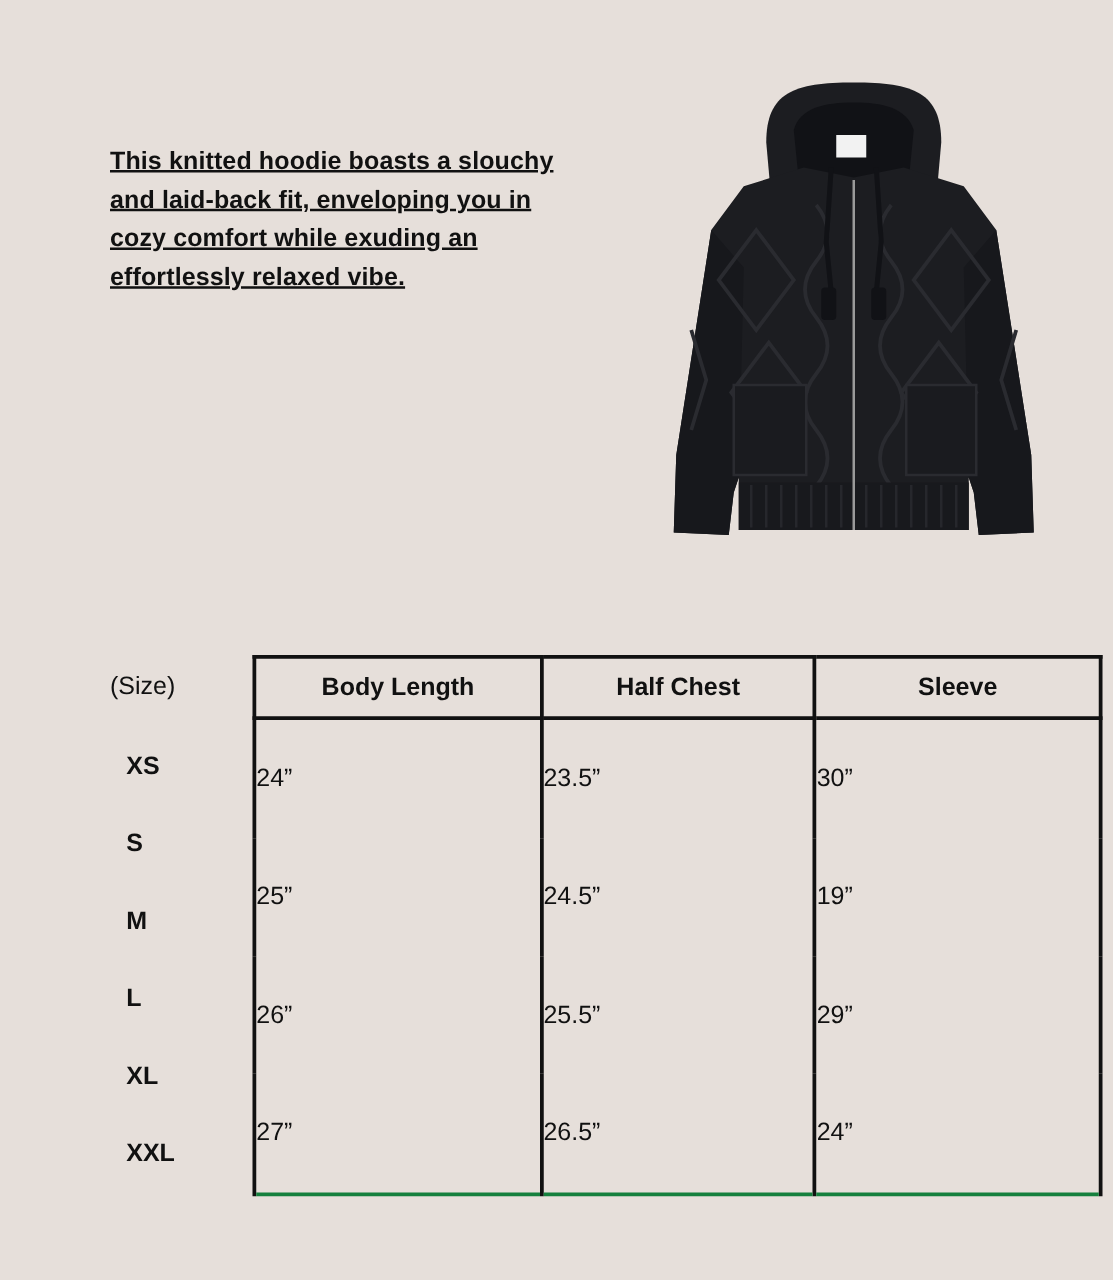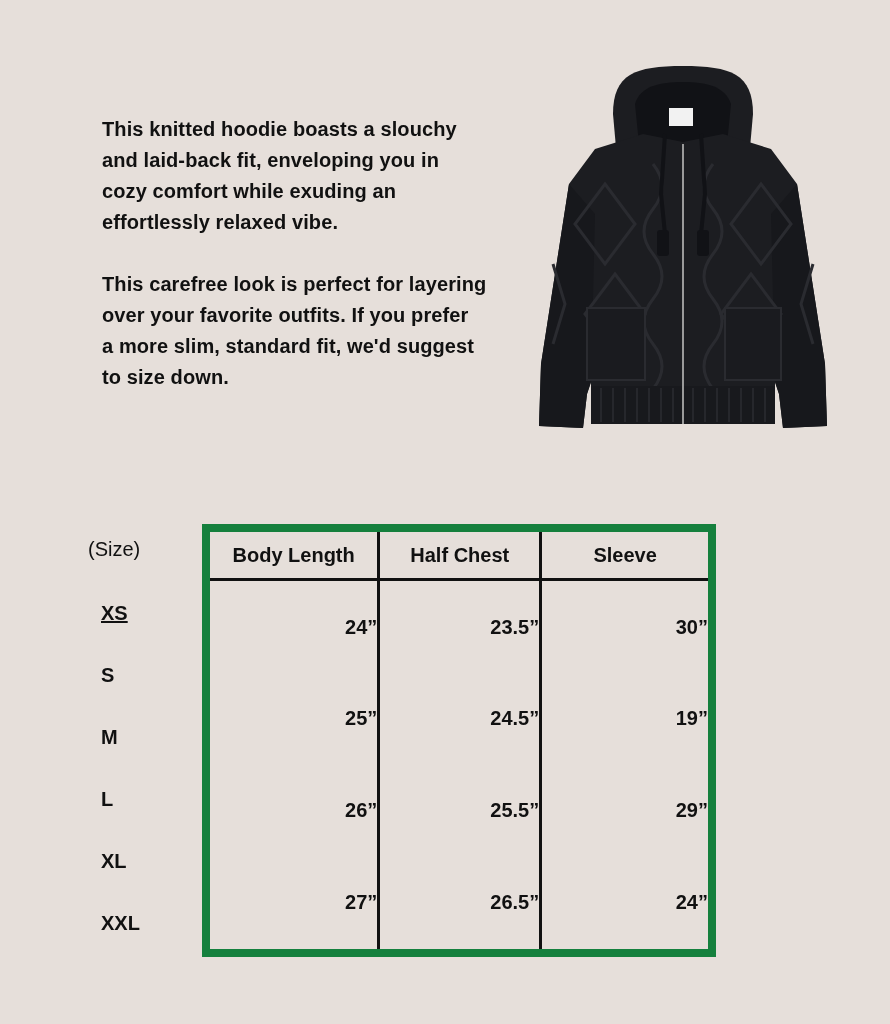--- a/index.html
+++ b/index.html
@@ -19,22 +19,23 @@
       position: absolute;
       left: 88px;
       top: 114px;
       width: 440px;
       font-size: 20px;
       font-weight: bold;
       line-height: 31px;
       letter-spacing: 0.1px;
     }
     .desc p {
-      margin: 0 0 31px 14px;
+      margin: 0 0 31px 0;
       white-space: pre-line;
+      text-decoration: underline;
     }
     .product-image {
       position: absolute;
       left: 535px;
       top: 64px;
       width: 296px;
       height: 368px;
     }
     .size-label {
       position: absolute;
@@ -46,59 +47,55 @@
     .row-label {
       position: absolute;
       left: 101px;
       font-size: 20px;
       font-weight: bold;
     }
     table.size-table {
       position: absolute;
       left: 202px;
       top: 524px;
-      width: 514px;
+      width: 680px;
       height: 433px;
       border-collapse: collapse;
-      border: 8px solid #15803d;
+      border: 3px solid #15803d;
     }
     table.size-table th {
       height: 46px;
       font-size: 20px;
       font-weight: bold;
       text-align: center;
       border: 3px solid #111;
       padding: 0;
     }
     table.size-table td {
       font-size: 20px;
-      font-weight: bold;
-      text-align: right;
+      font-weight: normal;
+      text-align: left;
       border-left: 3px solid #111;
       border-right: 3px solid #111;
       padding: 0;
       height: 62px;
       margin-top: 28px;
     }
     table.size-table col.c1 { width: 205px; }
     table.size-table col.c2 { width: 195px; }
     table.size-table col.c3 { width: 204px; }
   </style>
 </head>
 <body>
 
 <div class="desc">
   <p>This knitted hoodie boasts a slouchy
 and laid-back fit, enveloping you in
 cozy comfort while exuding an
 effortlessly relaxed vibe.</p>
-  <p>This carefree look is perfect for layering
-over your favorite outfits. If you prefer
-a more slim, standard fit, we'd suggest
-to size down.</p>
 </div>
 
 <div class="product-image">
   <svg width="296" height="368" viewBox="0 0 296 368" xmlns="http://www.w3.org/2000/svg">
 
     <path d="M78 50 C78 10 100 2 148 2 C196 2 218 10 218 50 L214 95 L82 95 Z" fill="#1c1d21"></path>
     <path d="M100 40 C105 22 125 18 148 18 C171 18 190 22 196 40 L192 80 L104 80 Z" fill="#111216"></path>
 
     <path d="M60 85 L108 70 L148 78 L188 70 L236 85 L262 120 L290 300 L292 362 L248 364 L244 330 L240 318 L240 360 L56 360 L56 318 L52 330 L48 364 L4 362 L6 300 L34 120 Z" fill="#1c1d21"></path>
 
@@ -148,21 +145,21 @@
       <path d="M130 70 L126 130 L130 170"></path>
       <path d="M166 70 L170 130 L166 170"></path>
     </g>
     <rect x="122" y="166" width="12" height="26" rx="3" fill="#111216"></rect>
     <rect x="162" y="166" width="12" height="26" rx="3" fill="#111216"></rect>
   </svg>
 </div>
 
 <div class="size-label">(Size)</div>
 
-<div class="row-label" style="top:602px;text-decoration:underline;">XS</div>
+<div class="row-label" style="top:602px;">XS</div>
 <div class="row-label" style="top:664px;">S</div>
 <div class="row-label" style="top:726px;">M</div>
 <div class="row-label" style="top:788px;">L</div>
 <div class="row-label" style="top:850px;">XL</div>
 <div class="row-label" style="top:912px;">XXL</div>
 
 <table class="size-table">
   <colgroup>
     <col class="c1">
       <col class="c2">

